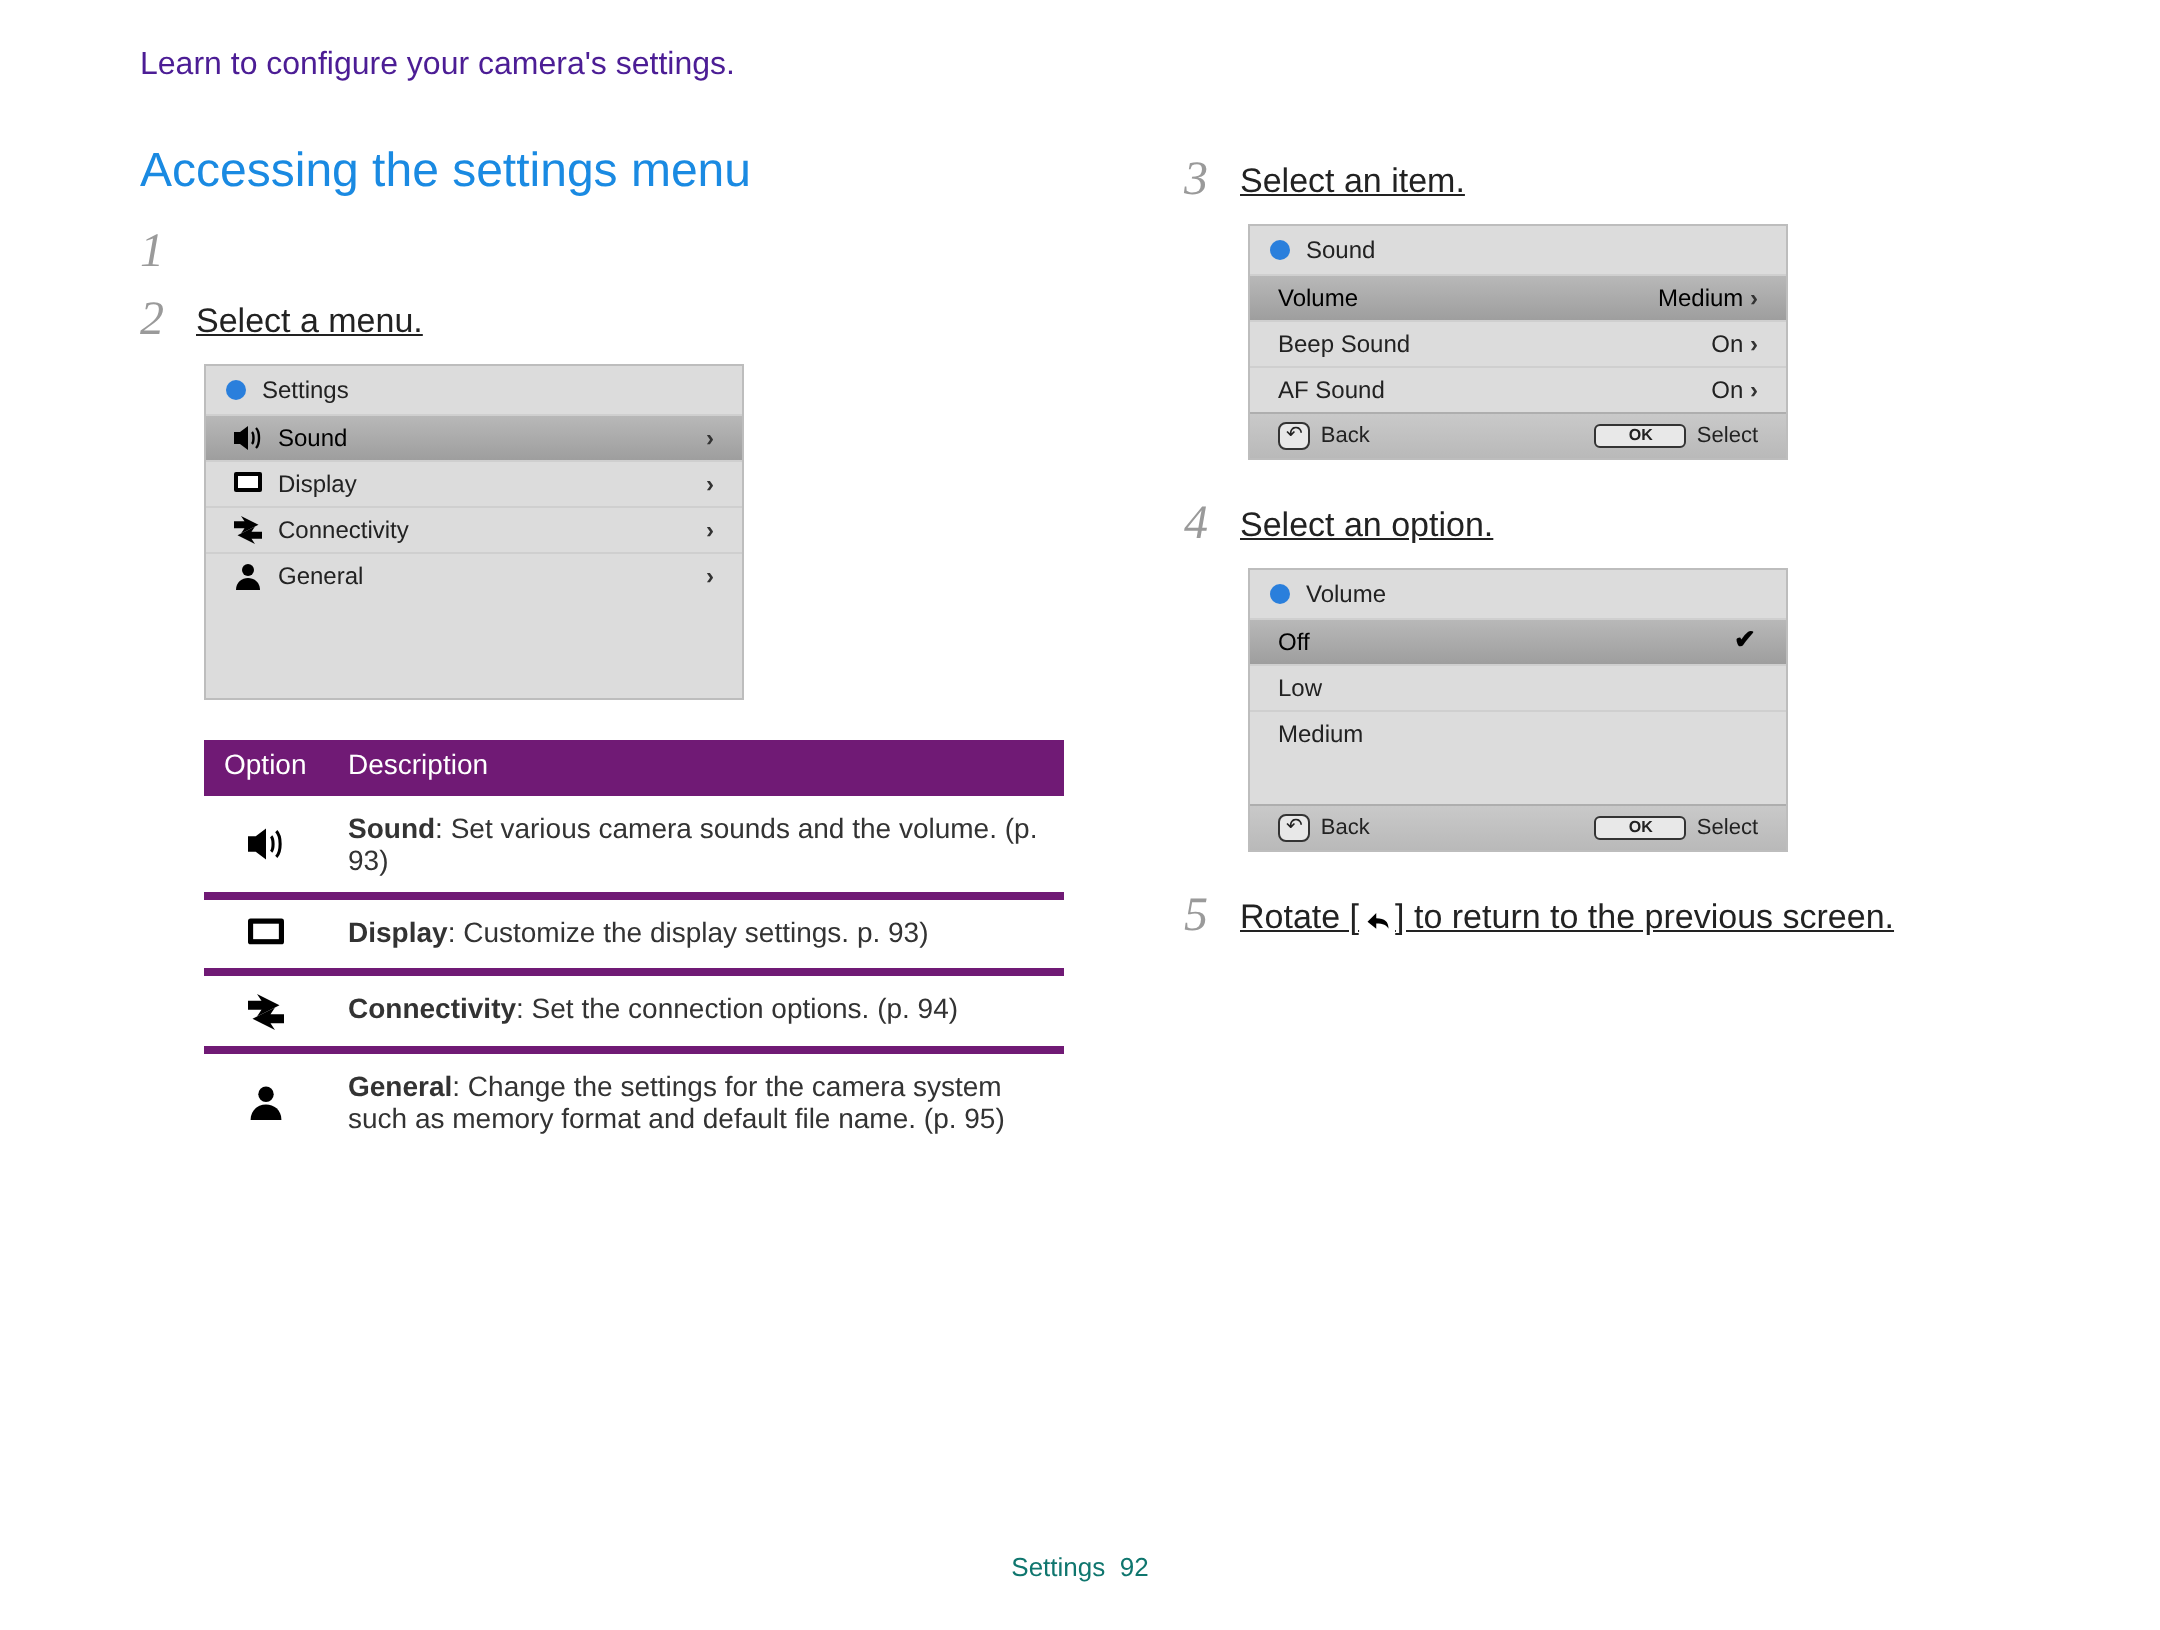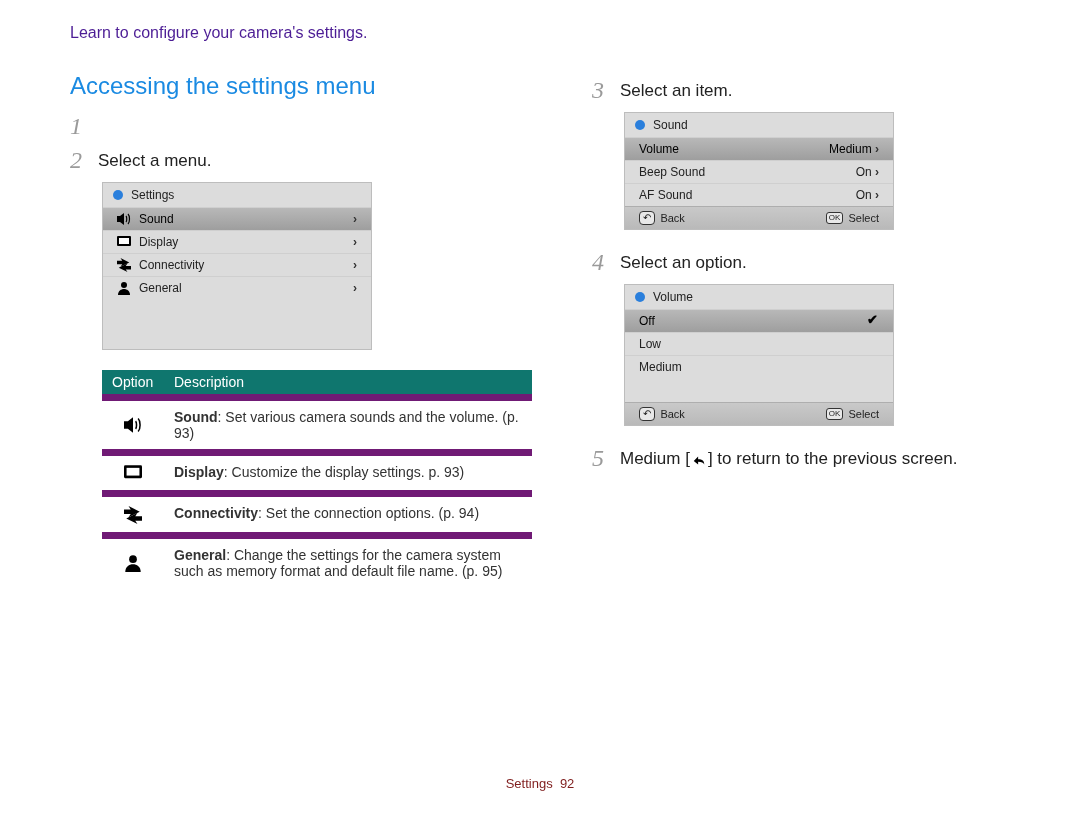--- a/index.html
+++ b/index.html
@@ -53,20 +53,21 @@
     font-family: Georgia, serif;
     font-size: 24px;
     color: #9a9a9a;
     width: 28px;
     text-align: left;
     line-height: 1;
     flex-shrink: 0;
   }
   .step-text {
     padding-top: 3px;
+    text-decoration: underline;
   }
 
   .inline-icon {
     display: inline-block;
     vertical-align: middle;
   }
 
   
   .lcd {
     width: 270px;
@@ -127,23 +128,23 @@
   .lcd-footer .fbtn {
     display: flex;
     align-items: center;
     gap: 5px;
   }
   .ok-pill {
     display:inline-block;
     border:1px solid #333;
     border-radius:3px;
     font-size:8px;
-    padding:0 2px;
+    padding:0 16px;
     line-height:10px;
-    font-weight:normal;
+    font-weight:bold;
     background:#e8e8e8;
   }
   .back-arrow {
     display:inline-block;
     border:1px solid #333;
     border-radius:4px;
     font-size:10px;
     padding:0 3px;
     line-height:12px;
     background:#e8e8e8;
@@ -163,47 +164,47 @@
   }
 
   
   .opt-table {
     width: 430px;
     border-collapse: collapse;
     margin-left: 32px;
     font-size: 14px;
   }
   .opt-table th {
-    background: #0f766e;
+    background: #701a75;
     color: #fff;
     font-weight: 400;
     text-align: left;
     padding: 4px 10px;
   }
   .opt-table th:first-child { width: 62px; }
   .opt-table td {
     padding: 8px 10px;
     vertical-align: top;
-    border-top: 7px solid #701a75;
+    border-top: 4px solid #701a75;
     color:#333;
   }
   .opt-table td.icon-cell {
     text-align: center;
     vertical-align: middle;
   }
   .opt-table b { font-weight: bold; }
 
   .page-footer {
     position: absolute;
     bottom: 24px;
     left: 0;
     width: 100%;
     text-align: center;
     font-size: 13px;
-    color: #7f1d1d;
+    color: #0f766e;
   }
 
   svg { display:inline-block; vertical-align:middle; }
 </style>
 </head>
 <body>
 
 <svg width="0" height="0" style="position:absolute">
   <defs>
     <g id="gear-icon-shape">
@@ -402,21 +403,21 @@
           <span class="fbtn">
             <span class="ok-pill">OK</span>
             <span>Select</span>
           </span>
         </div>
       </div>
 
       <div class="step">
         <span class="step-num">5</span>
         <span class="step-text">
-          <span>Medium [</span><span class="inline-icon"><svg width="18" height="14" viewBox="0 0 16 16">
+          <span>Rotate [</span><span class="inline-icon"><svg width="18" height="14" viewBox="0 0 16 16">
                 <use href="#return-icon-shape"></use>
               </svg></span><span>] to return to the previous screen.</span>
         </span>
       </div>
 
     </div>
   </div>
 </div>
 
 <div class="page-footer">

